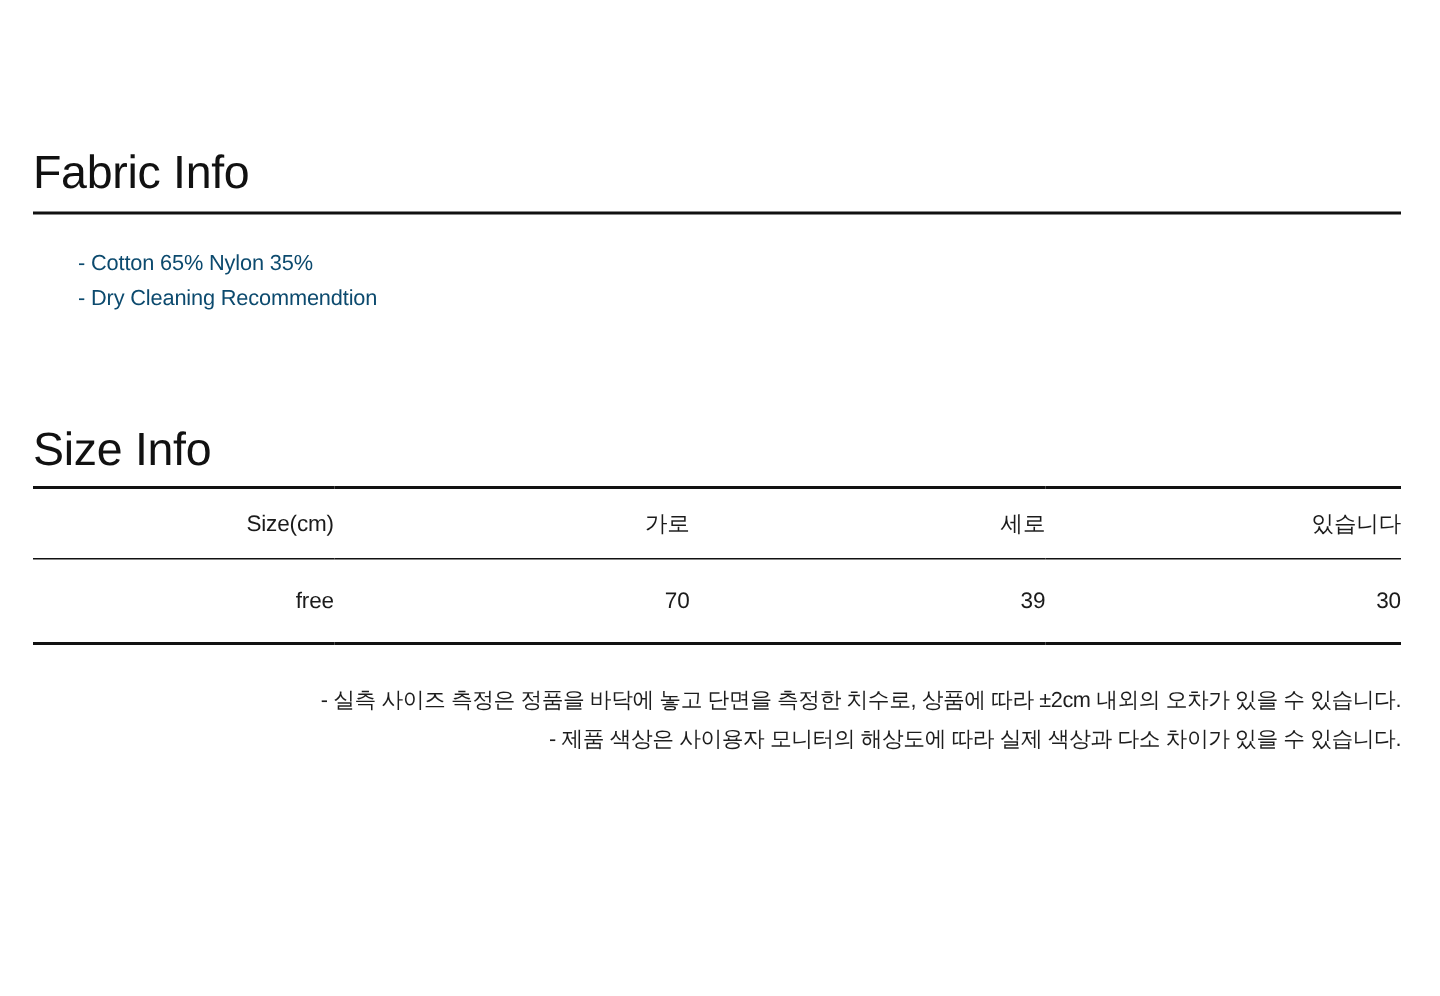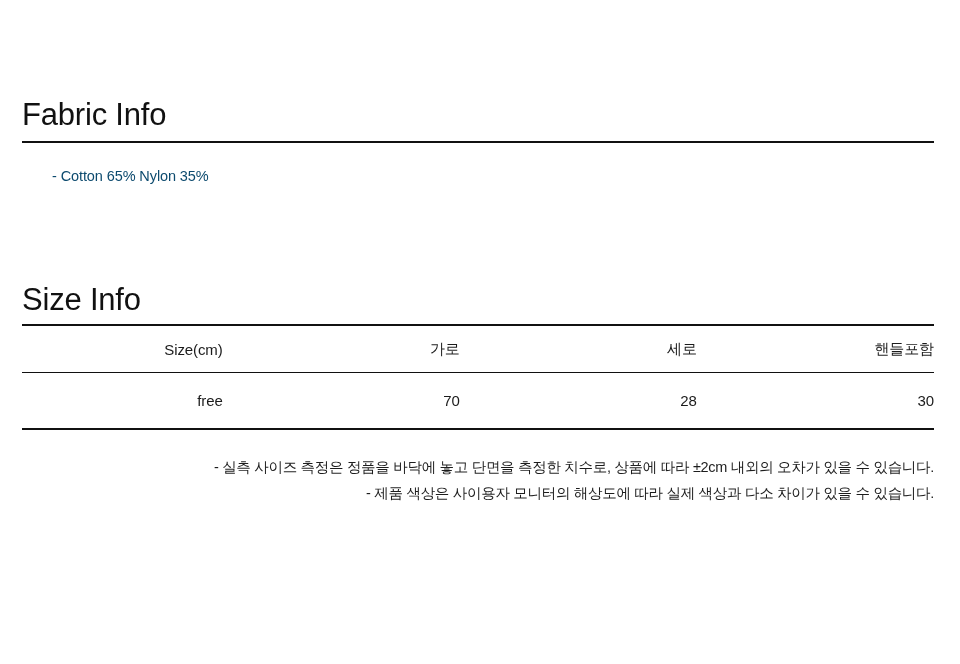--- a/index.html
+++ b/index.html
@@ -116,45 +116,46 @@
 </head>
 <body>
 
 <div class="page">
 
   <section class="fabric-section">
     <h2 class="section-title">Fabric Info</h2>
     <div class="rule-thick"></div>
     <ul class="bullet-list">
       <li>- Cotton 65% Nylon 35%</li>
+      <li>- Dry Cleaning Recommendtion</li>
     </ul>
   </section>
 
   <section class="size-section">
     <h2 class="size-title">Size Info</h2>
     <table class="size-table">
       <colgroup>
         <col class="col-a">
         <col class="col-b">
         <col class="col-c">
         <col class="col-d">
       </colgroup>
       <thead>
         <tr>
           <th>Size(cm)</th>
           <th>가로</th>
           <th>세로</th>
-          <th>핸들포함</th>
+          <th>있습니다</th>
         </tr>
       </thead>
       <tbody>
         <tr>
           <td>free</td>
           <td>70</td>
-          <td>28</td>
+          <td>39</td>
           <td>30</td>
         </tr>
       </tbody>
     </table>
     <ul class="notes">
       <li>- 실측 사이즈 측정은 정품을 바닥에 놓고 단면을 측정한 치수로, 상품에 따라 ±2cm 내외의 오차가 있을 수 있습니다.</li>
       <li>- 제품 색상은 사이용자 모니터의 해상도에 따라 실제 색상과 다소 차이가 있을 수 있습니다.</li>
     </ul>
   </section>
 

